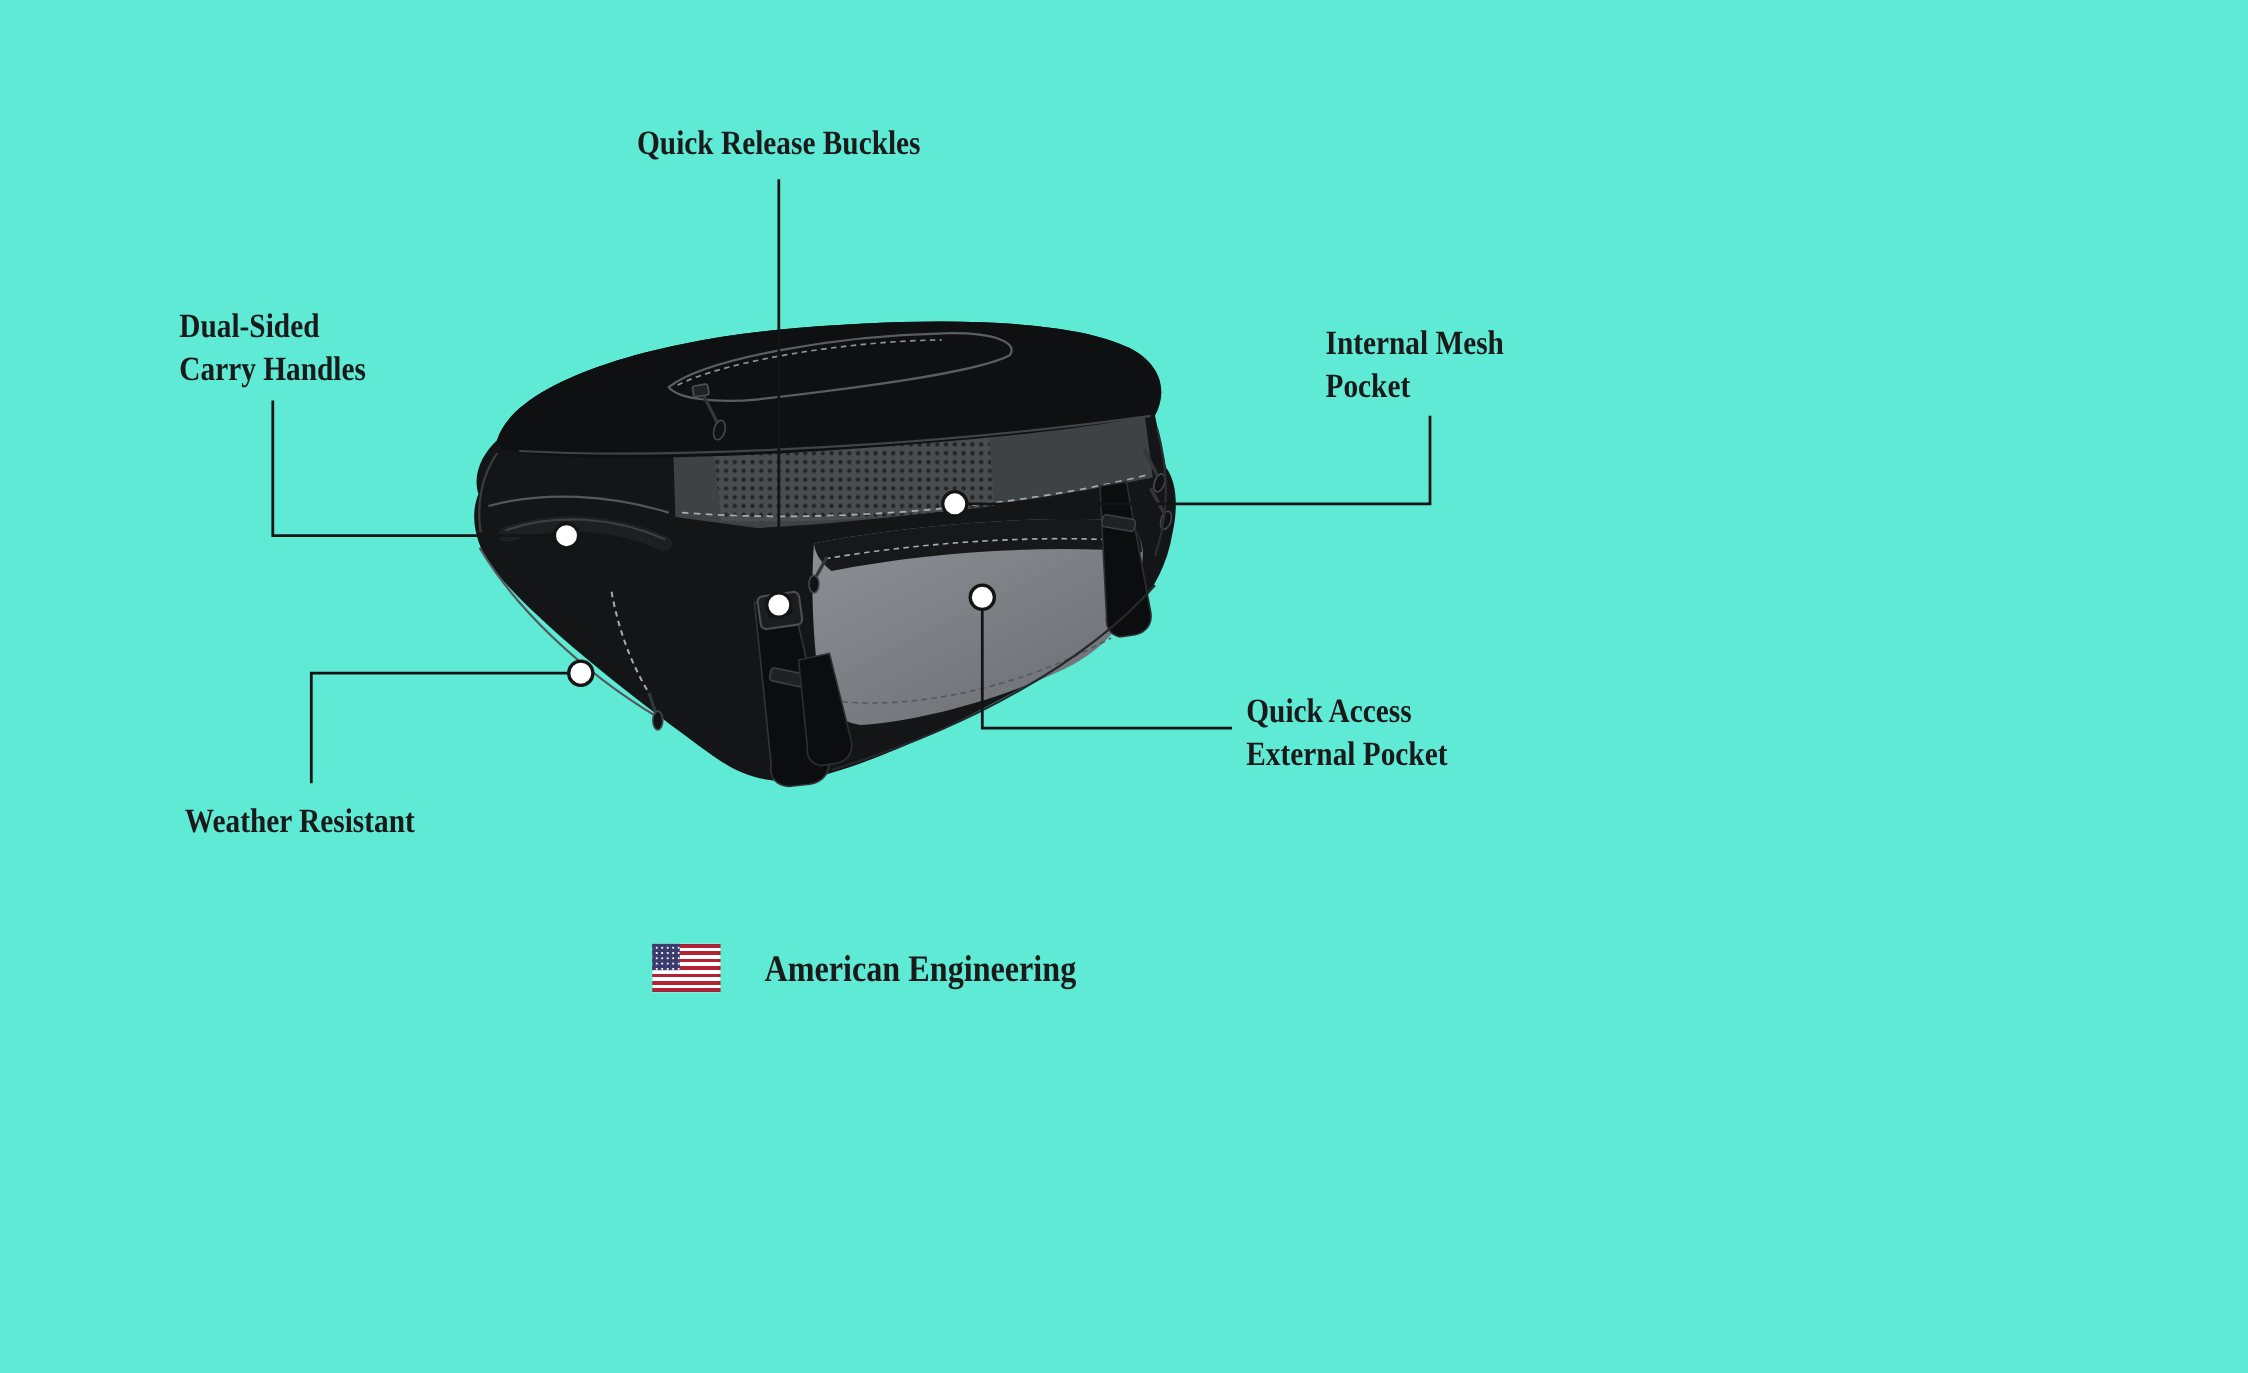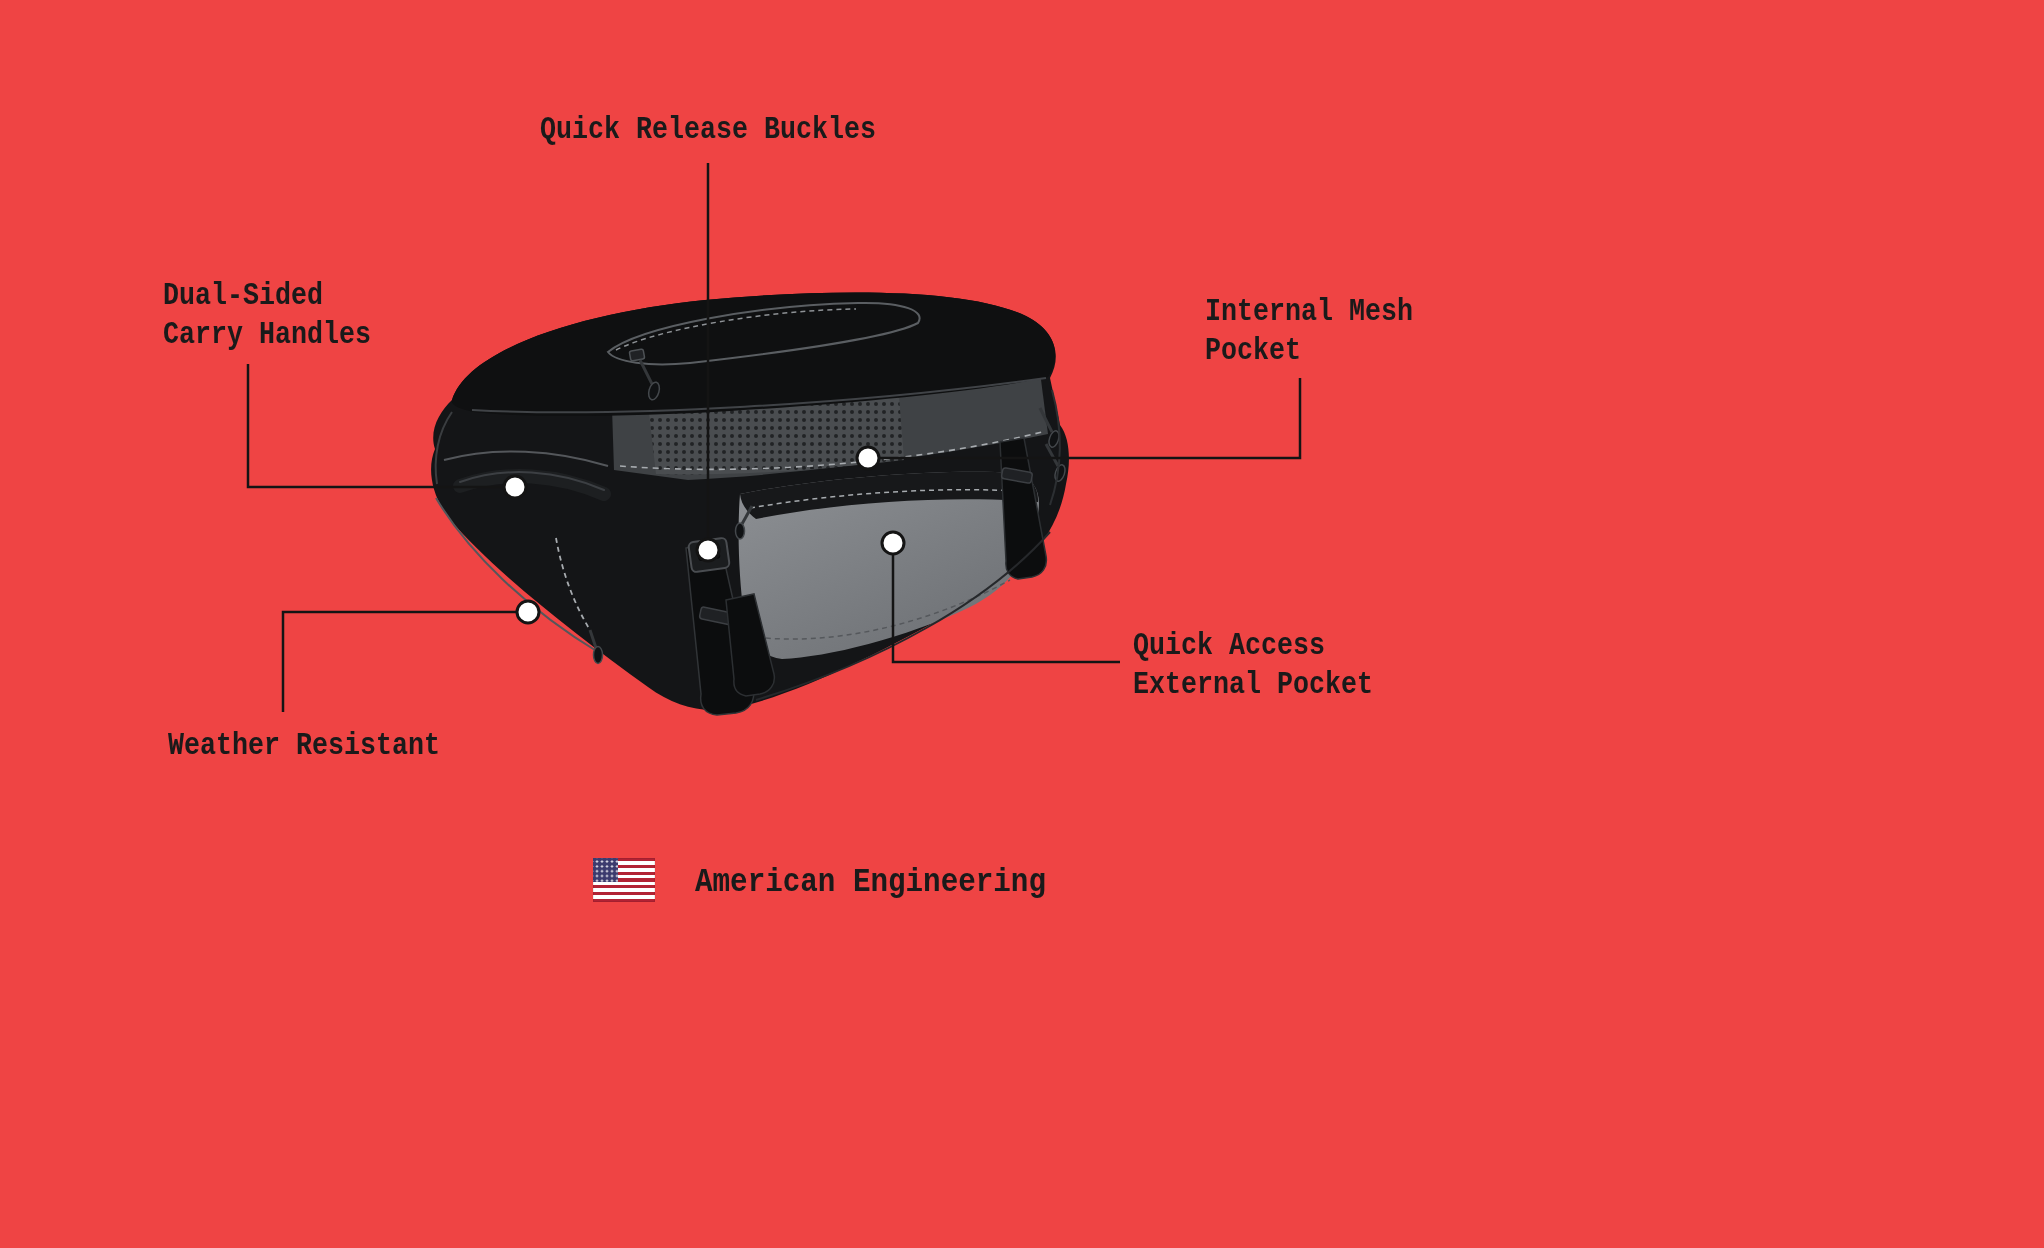--- a/index.html
+++ b/index.html
@@ -4,23 +4,23 @@
 <style>
   html, body {
     margin: 0;
     padding: 0;
     background: #ffffff;
   }
   .stage {
     position: relative;
     width: 2044px;
     height: 1248px;
-    background: #ef4444;
+    background: #5eead4;
     overflow: hidden;
-    font-family: Liberation Mono, monospace;
+    font-family: Liberation Serif, serif;
   }
   .stage svg.diagram {
     position: absolute;
     left: 0; top: 0;
   }
   .label {
     position: absolute;
     color: #1a1a1a;
     font-weight: 700;
     font-size: 31px;

